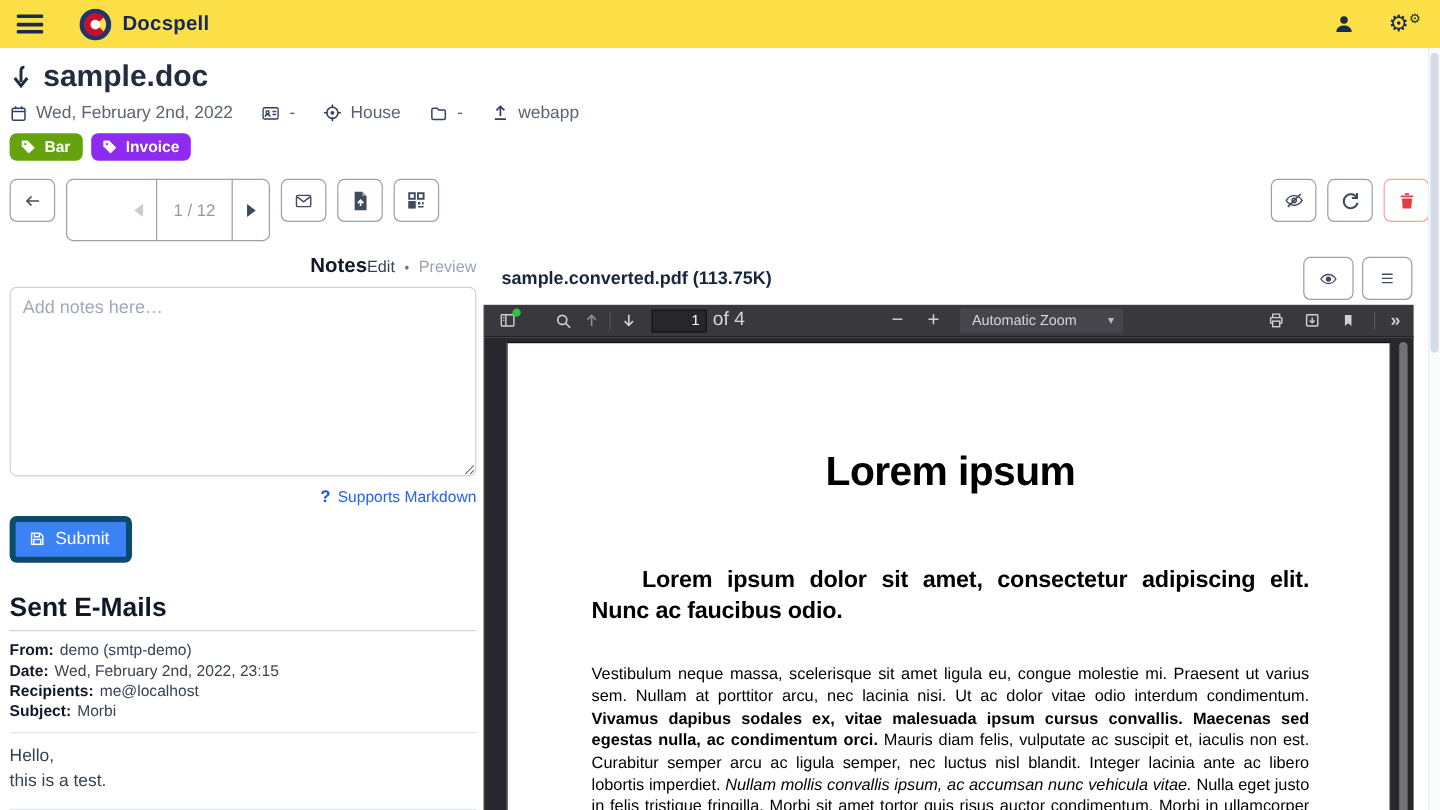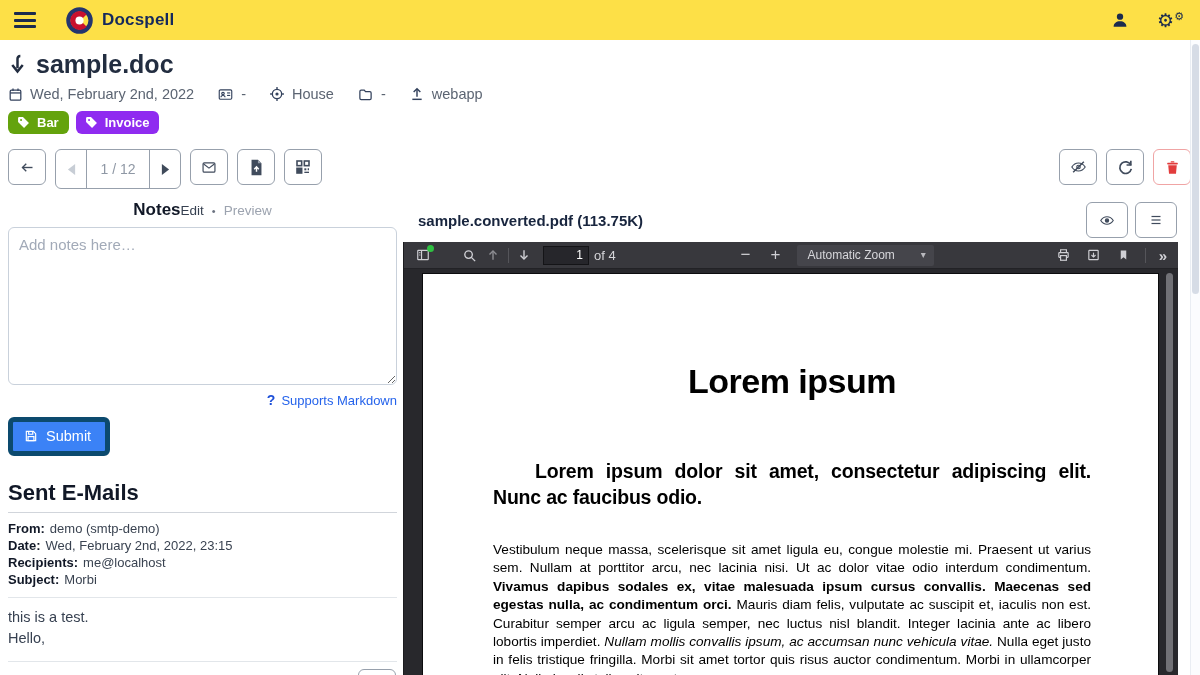--- a/index.html
+++ b/index.html
@@ -22,33 +22,33 @@
   .doc-meta .sep { width: 9px; }
   .doc-meta svg { color: #33415c; }
   .tags-row { display: flex; gap: 7px; margin-top: 9px; padding-right: 1px; }
   .tag { display: inline-flex; align-items: center; gap: 7px; color: #fff; font-size: 13px; font-weight: bold; padding: 4px 10px 4px 9px; border-radius: 6px; cursor: pointer; }
 
   
   .toolbar-row { display: flex; justify-content: space-between; align-items: flex-start; padding: 15px 9px 0 8px; }
   .tb-left, .tb-right { display: flex; gap: 9px; }
   .btn { background: #fff; border: 1px solid #97a0ac; border-radius: 6px; height: 36px; min-width: 38px; display: inline-flex; align-items: center; justify-content: center; color: #404b5c; cursor: pointer; }
   .btn.danger { border-color: #f0a4a4; color: #e23c3c; }
-  .pager { display: inline-flex; border: 1px solid #97a0ac; border-radius: 6px; overflow: hidden; height: 40px; background: #fff; }
+  .pager { display: inline-flex; border: 1px solid #97a0ac; border-radius: 6px; overflow: hidden; height: 52px; background: #fff; padding-left: 44px; }
   .pager > div { display: flex; align-items: center; justify-content: center; }
   .pager .pg-prev { width: 30px; color: #c7cdd5; }
   .pager .pg-label { width: 64px; font-size: 14px; color: #8f98a5; border-left: 1px solid #97a0ac; border-right: 1px solid #97a0ac; }
   .pager .pg-next { width: 30px; color: #3f4a5a; cursor: pointer; }
 
   
   .main { display: flex; margin-top: 9px; height: 480px; }
   .left-pane { width: 403px; padding: 2px 6px 0 8px; flex: none; }
   .right-pane { flex: 1; margin-right: 22px; display: flex; flex-direction: column; }
 
   
-  .notes-head { display: flex; align-items: baseline; justify-content: center; }
+  .notes-head { display: flex; align-items: baseline; justify-content: flex-end; }
   .notes-title { font-size: 17px; font-weight: bold; color: #111827; }
   .notes-tabs { display: flex; gap: 8px; align-items: baseline; font-size: 13.5px; }
   .tab-edit { color: #374151; cursor: pointer; }
   .tab-dot { color: #6b7280; font-size: 11px; }
   .tab-preview { color: #9ca3af; cursor: pointer; }
   .notes-textarea { width: 100%; height: 158px; margin-top: 7px; border: 1px solid #c9d1db; border-radius: 6px; padding: 8px 10px; font-family: "Liberation Sans", sans-serif; font-size: 15px; color: #374151; resize: both; }
   .notes-textarea::placeholder { color: #a2aab8; }
   .md-row { display: flex; justify-content: flex-end; align-items: center; gap: 6px; margin-top: 3px; font-size: 13px; color: #2563eb; }
   .md-q { font-weight: bold; font-size: 14px; color: #1d4fd8; cursor: pointer; }
   .md-link { cursor: pointer; }
@@ -69,21 +69,21 @@
   .attach-btns { display: flex; gap: 7px; }
 
   
   .pdf-frame { flex: 1; display: flex; flex-direction: column; border-left: 1px solid #1c1c1f; }
   .pdf-toolbar { height: 27px; background: #38383d; border-bottom: 1px solid #222226; display: flex; align-items: center; padding: 0 7px; color: #cfcfd4; flex: none; }
   .ptb-btn { display: inline-flex; align-items: center; justify-content: center; width: 24px; height: 22px; cursor: pointer; color: #cfcfd4; position: relative; }
   .ptb-btn.dim { color: #8e8e93; }
   .ptb-sep { width: 1px; height: 15px; background: #55555a; margin: 0 3px; }
   .green-dot { position: absolute; top: 1px; right: 1px; width: 7px; height: 7px; border-radius: 50%; background: #2fc142; }
   .page-input { width: 46px; height: 19px; background: #26262b; border: 1px solid #141417; color: #fff; font-size: 12px; text-align: right; padding-right: 5px; margin: 0 5px 0 7px; font-family: "Liberation Sans", sans-serif; }
-  .of-label { font-size: 13px; color: #d6d6da; }
+  .of-label { font-size: 16px; color: #d6d6da; }
   .zoom-ctrls { display: flex; align-items: center; margin-left: auto; }
   .zoom-txt { font-size: 17px; width: 24px; text-align: center; cursor: pointer; color: #cfcfd4; }
   .zoom-select { background: #45454b; color: #d6d6da; font-size: 12px; padding: 3px 8px 4px 10px; border-radius: 2px; margin-left: 10px; display: flex; align-items: center; gap: 26px; cursor: pointer; }
   .zoom-caret { font-size: 10px; color: #b9b9be; }
   .ptb-right { display: flex; align-items: center; margin-left: auto; gap: 6px; }
   .ptb-more { font-size: 15px; font-weight: bold; color: #cfcfd4; cursor: pointer; padding: 0 4px; }
 
   
   .pdf-canvas { flex: 1; background: #28282c; position: relative; overflow: hidden; }
   .pdf-page { position: absolute; left: 18px; top: 4px; width: 737px; height: 940px; background: #ffffff; border: 1px solid #0c0c0e; padding: 88px 67px 0 70px; }
@@ -287,22 +287,22 @@
       </button>
 
       <div class="sent-head">Sent E-Mails</div>
       <div class="email-fields">
         <div class="email-field"><b>From:</b><span>demo (smtp-demo)</span></div>
         <div class="email-field"><b>Date:</b><span>Wed, February 2nd, 2022, 23:15</span></div>
         <div class="email-field"><b>Recipients:</b><span>me@localhost</span></div>
         <div class="email-field"><b>Subject:</b><span>Morbi</span></div>
       </div>
       <div class="email-body">
+        <div>Hello,</div>
         <div>this is a test.</div>
-        <div>Hello,</div>
       </div>
       <div class="close-row">
         <div class="btn close-btn">
           <span>×</span>
         </div>
       </div>
     </div>
 
     <div class="right-pane">
       <div class="attach-header">

